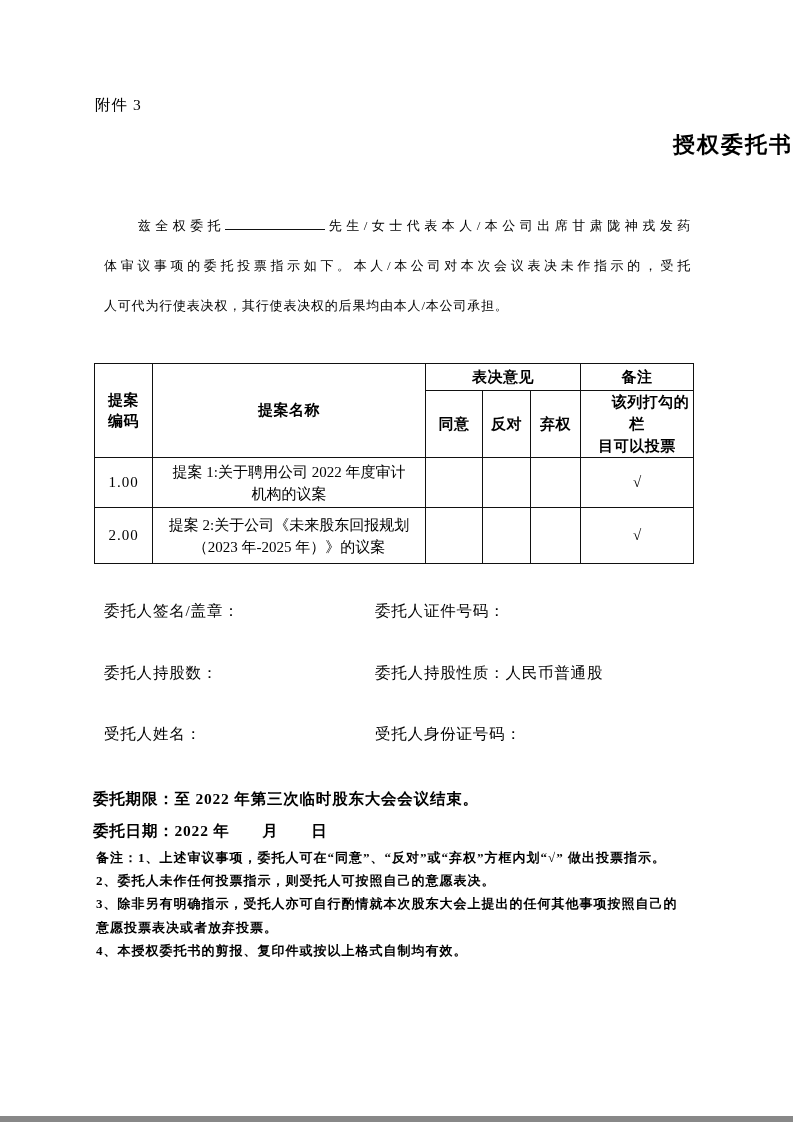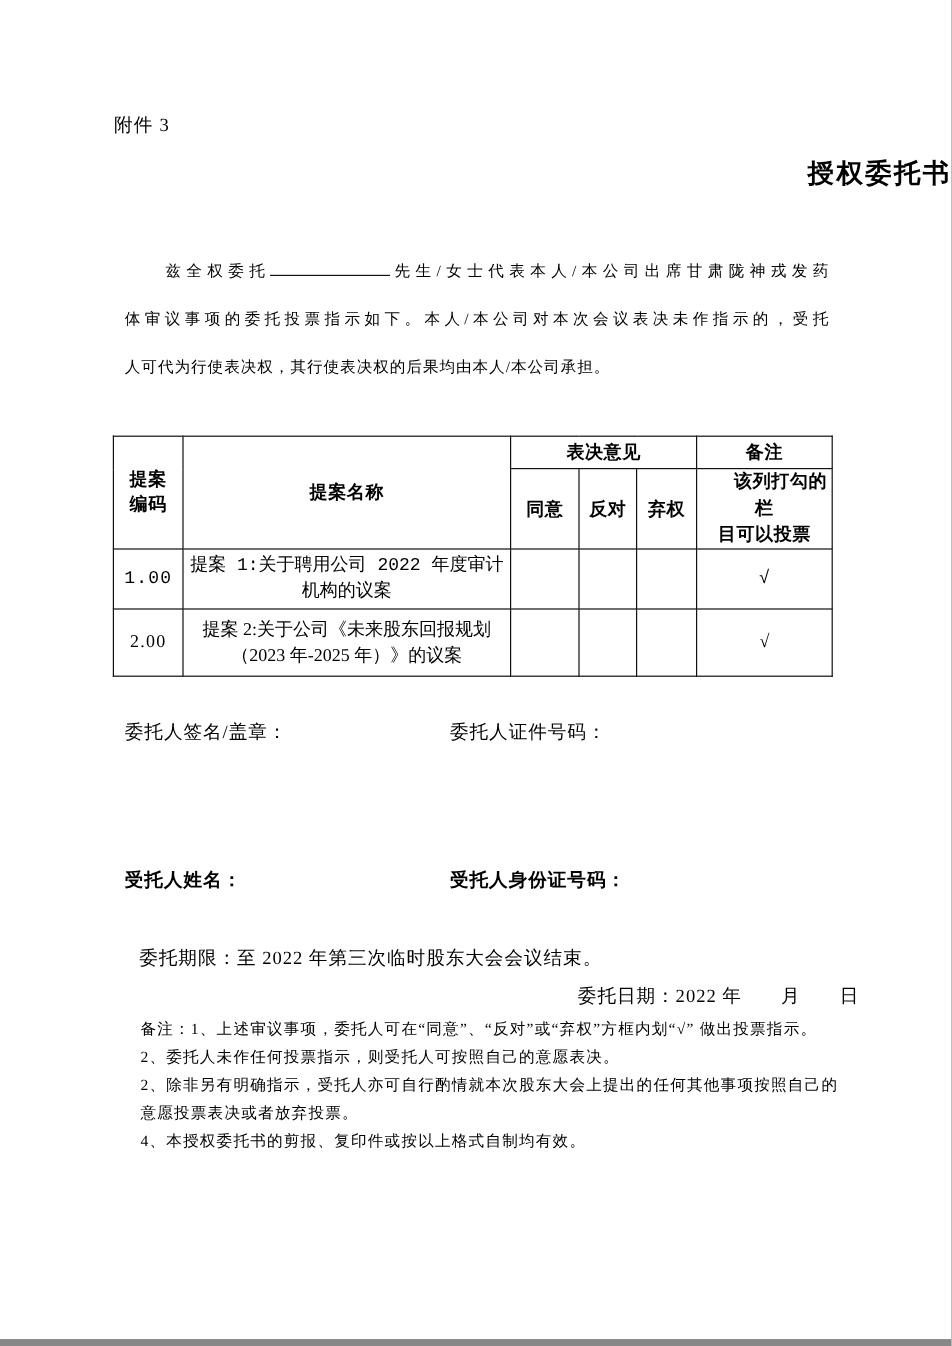--- a/index.html
+++ b/index.html
@@ -44,46 +44,46 @@
   table.proposals td,table.proposals th{
     border:1.5px solid #111;
     padding:0;margin:0;
     font-size:15px;
     text-align:center;vertical-align:middle;
     overflow:hidden;
   }
   table.proposals th{font-weight:bold;letter-spacing:0.5px;}
   tr.hrow1{height:27px;}
   tr.hrow2{height:46px;}
-  tr.drow1{height:50px;font-family:Liberation Mono, monospace;}
+  tr.drow1{height:50px;}
   tr.drow2{height:56px;}
   .pre{white-space:pre-line;line-height:21px;}
   th.remark-sub .pre{line-height:22px;margin-left:27px;}
   td.name-cell{
     text-align:left;padding:2px 8px;
     font-size:14.5px;line-height:22px;white-space:pre-line;
   }
   td.code-cell{font-size:14.5px;letter-spacing:1px;}
   td.check-cell{font-size:15px;}
   .field-row{
     position:absolute;left:104px;width:600px;height:22px;
     font-size:15.5px;line-height:22px;letter-spacing:0.8px;white-space:nowrap;
   }
   .field-row .right-label{position:absolute;left:271px;top:0;white-space:nowrap;}
-  .row1{top:600px;} .row2{top:662px;} .row3{top:723px;font-weight:bold;}
+  .row1{top:600px;} .row2{top:662px;} .row3{top:723px;}
   .period-line,.date-line{
-    position:absolute;left:116px;width:600px;
-    font-size:15.5px;font-weight:normal;line-height:22px;
+    position:absolute;left:93px;width:600px;
+    font-size:15.5px;font-weight:bold;line-height:22px;
     letter-spacing:0.8px;white-space:nowrap;
   }
   .period-line{top:788px;}
-  .date-line{top:820px;text-align:right;}
+  .date-line{top:820px;}
   .notes{
-    position:absolute;left:117px;top:846px;width:606px;
-    font-size:13px;font-weight:normal;letter-spacing:1px;
+    position:absolute;left:96px;top:846px;width:606px;
+    font-size:13px;font-weight:bold;letter-spacing:1px;
   }
   .note-line{line-height:23.2px;white-space:nowrap;}
 </style>
 </head>
 <body>
 
 <div class="page">
 
   <div class="attachment">附件 3</div>
 
@@ -137,29 +137,33 @@
         <td></td>
         <td class="check-cell">√</td>
       </tr>
     </tbody>
   </table>
 
   <div class="field-row row1">
     <span>委托人签名/盖章：</span>
     <span class="right-label">委托人证件号码：</span>
   </div>
+  <div class="field-row row2">
+    <span>委托人持股数：</span>
+    <span class="right-label">委托人持股性质：人民币普通股</span>
+  </div>
   <div class="field-row row3">
     <span>受托人姓名：</span>
     <span class="right-label">受托人身份证号码：</span>
   </div>
 
   <div class="period-line">委托期限：至 2022 年第三次临时股东大会会议结束。</div>
   <div class="date-line">委托日期：2022 年　　月　　日</div>
 
   <div class="notes">
     <div class="note-line">备注：1、上述审议事项，委托人可在“同意”、“反对”或“弃权”方框内划“√” 做出投票指示。</div>
     <div class="note-line">2、委托人未作任何投票指示，则受托人可按照自己的意愿表决。</div>
-    <div class="note-line">2、除非另有明确指示，受托人亦可自行酌情就本次股东大会上提出的任何其他事项按照自己的</div>
+    <div class="note-line">3、除非另有明确指示，受托人亦可自行酌情就本次股东大会上提出的任何其他事项按照自己的</div>
     <div class="note-line">意愿投票表决或者放弃投票。</div>
     <div class="note-line">4、本授权委托书的剪报、复印件或按以上格式自制均有效。</div>
   </div>
 
 </div>
 
 </body></html>

